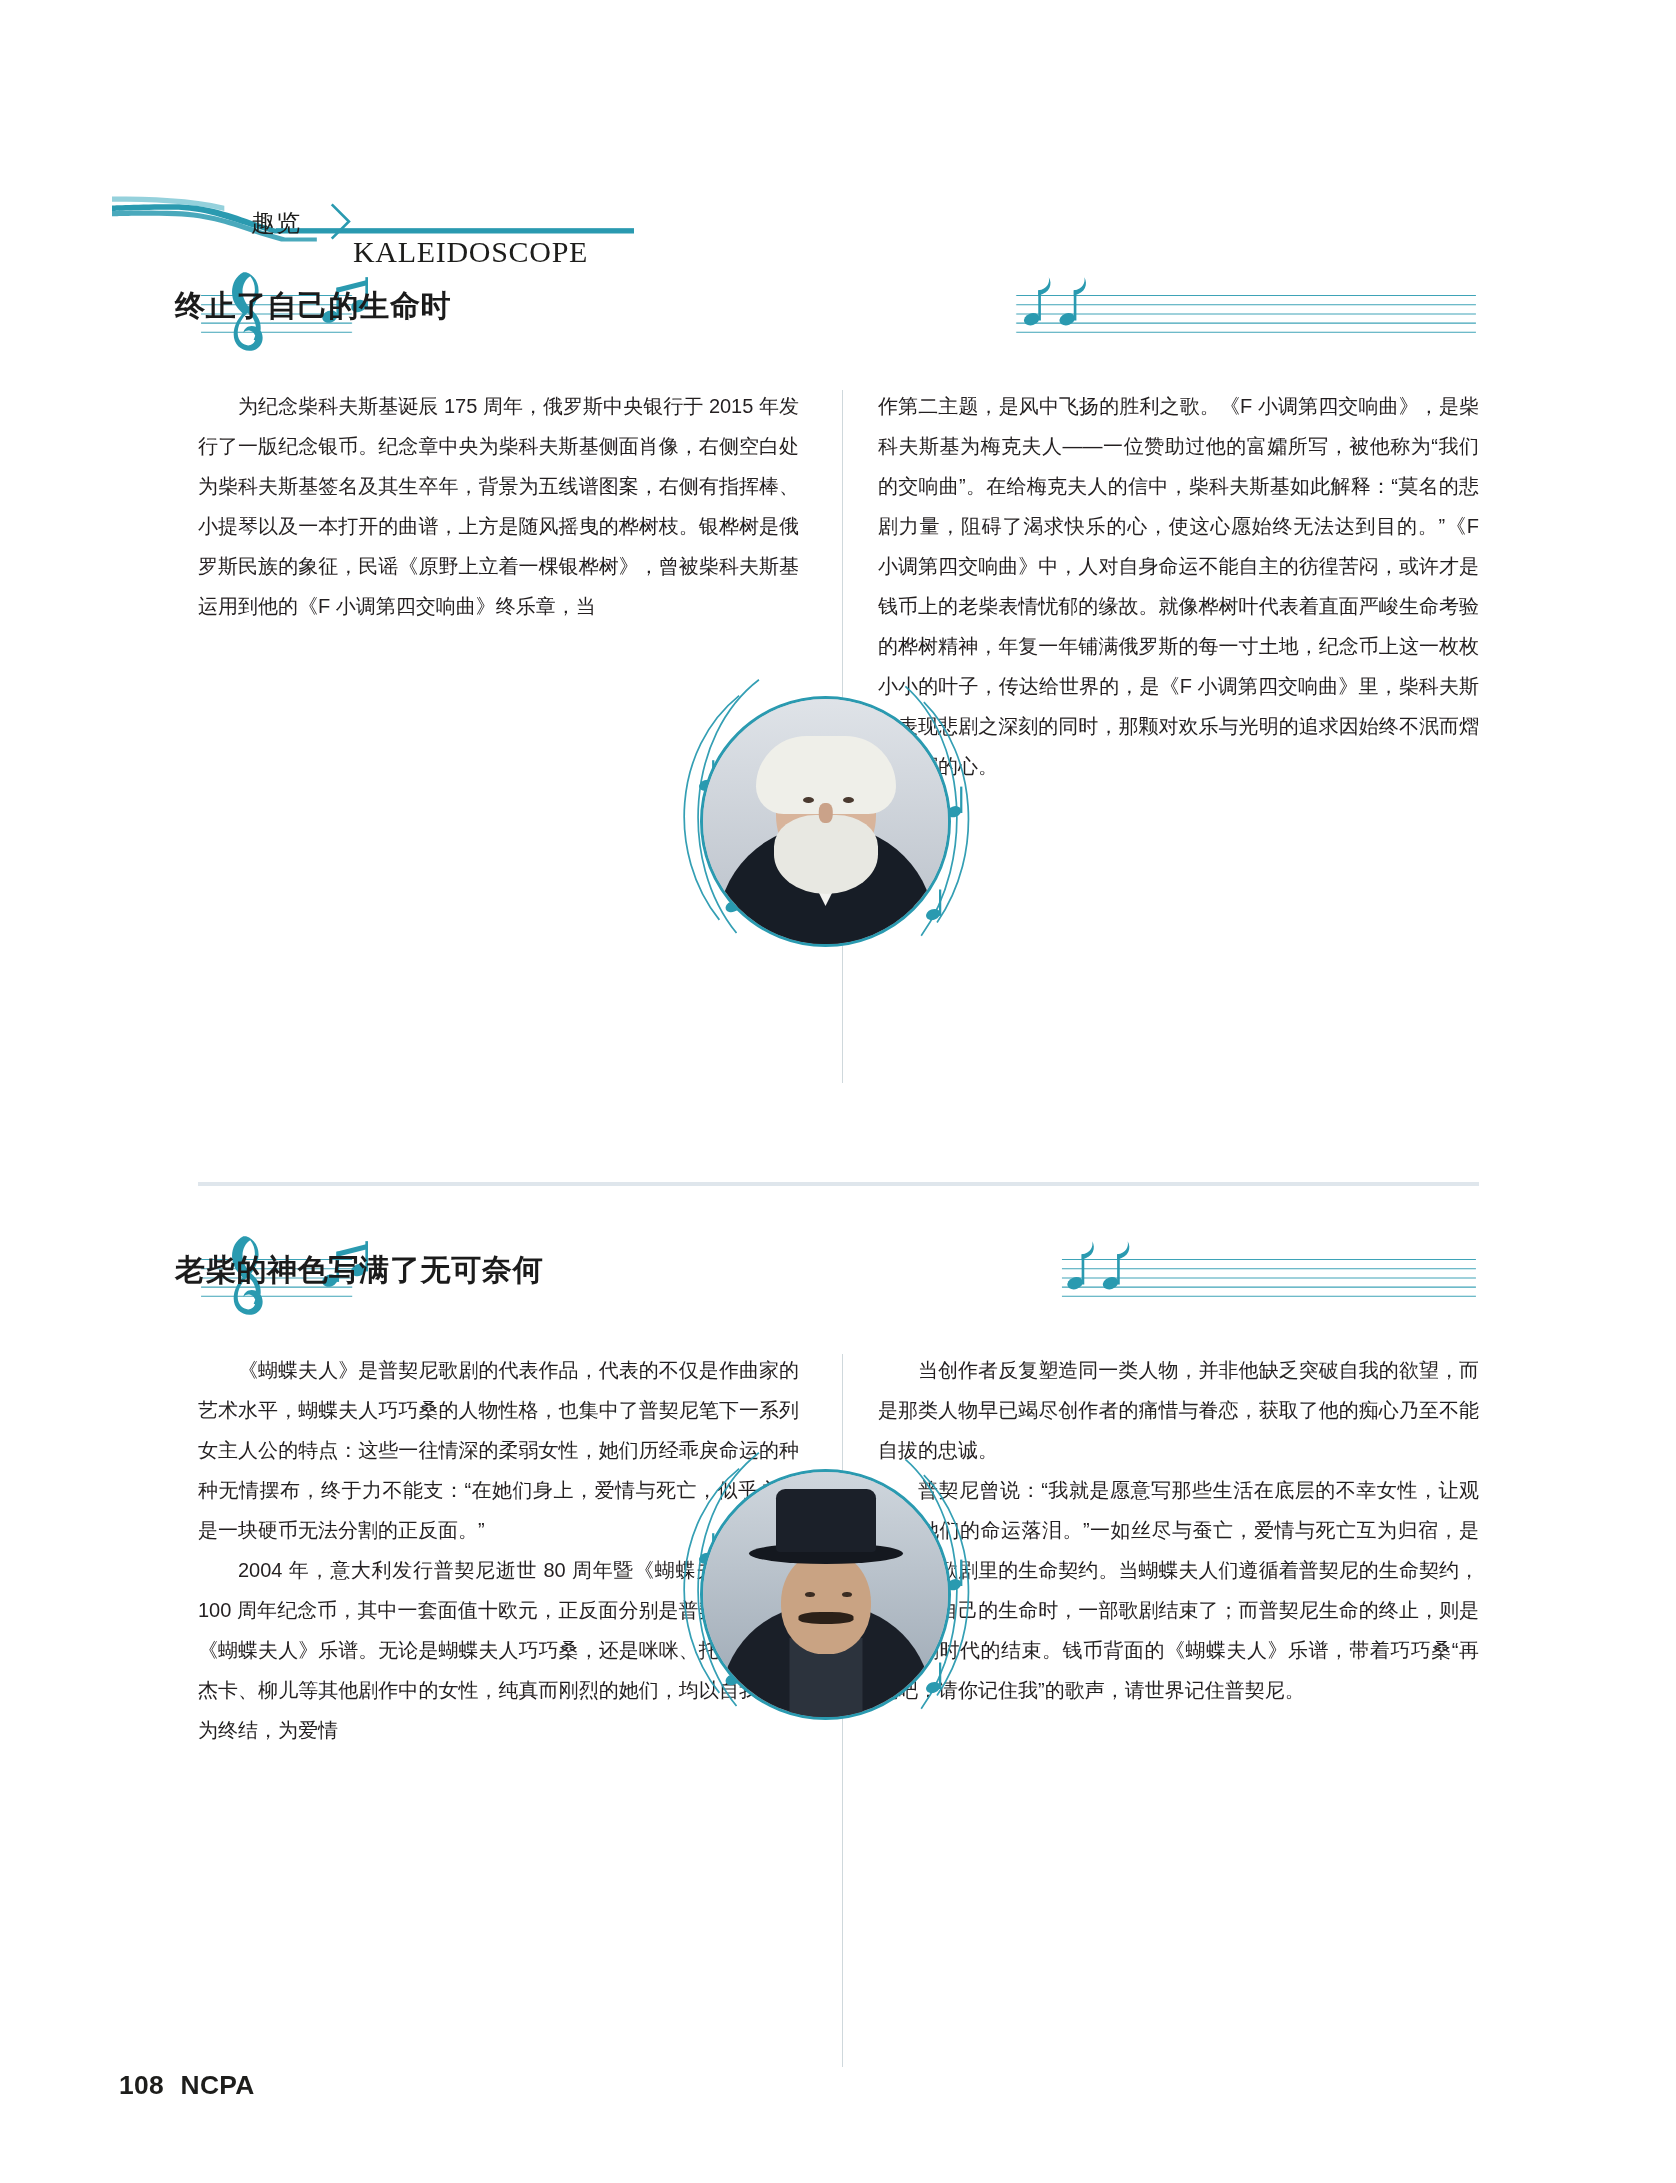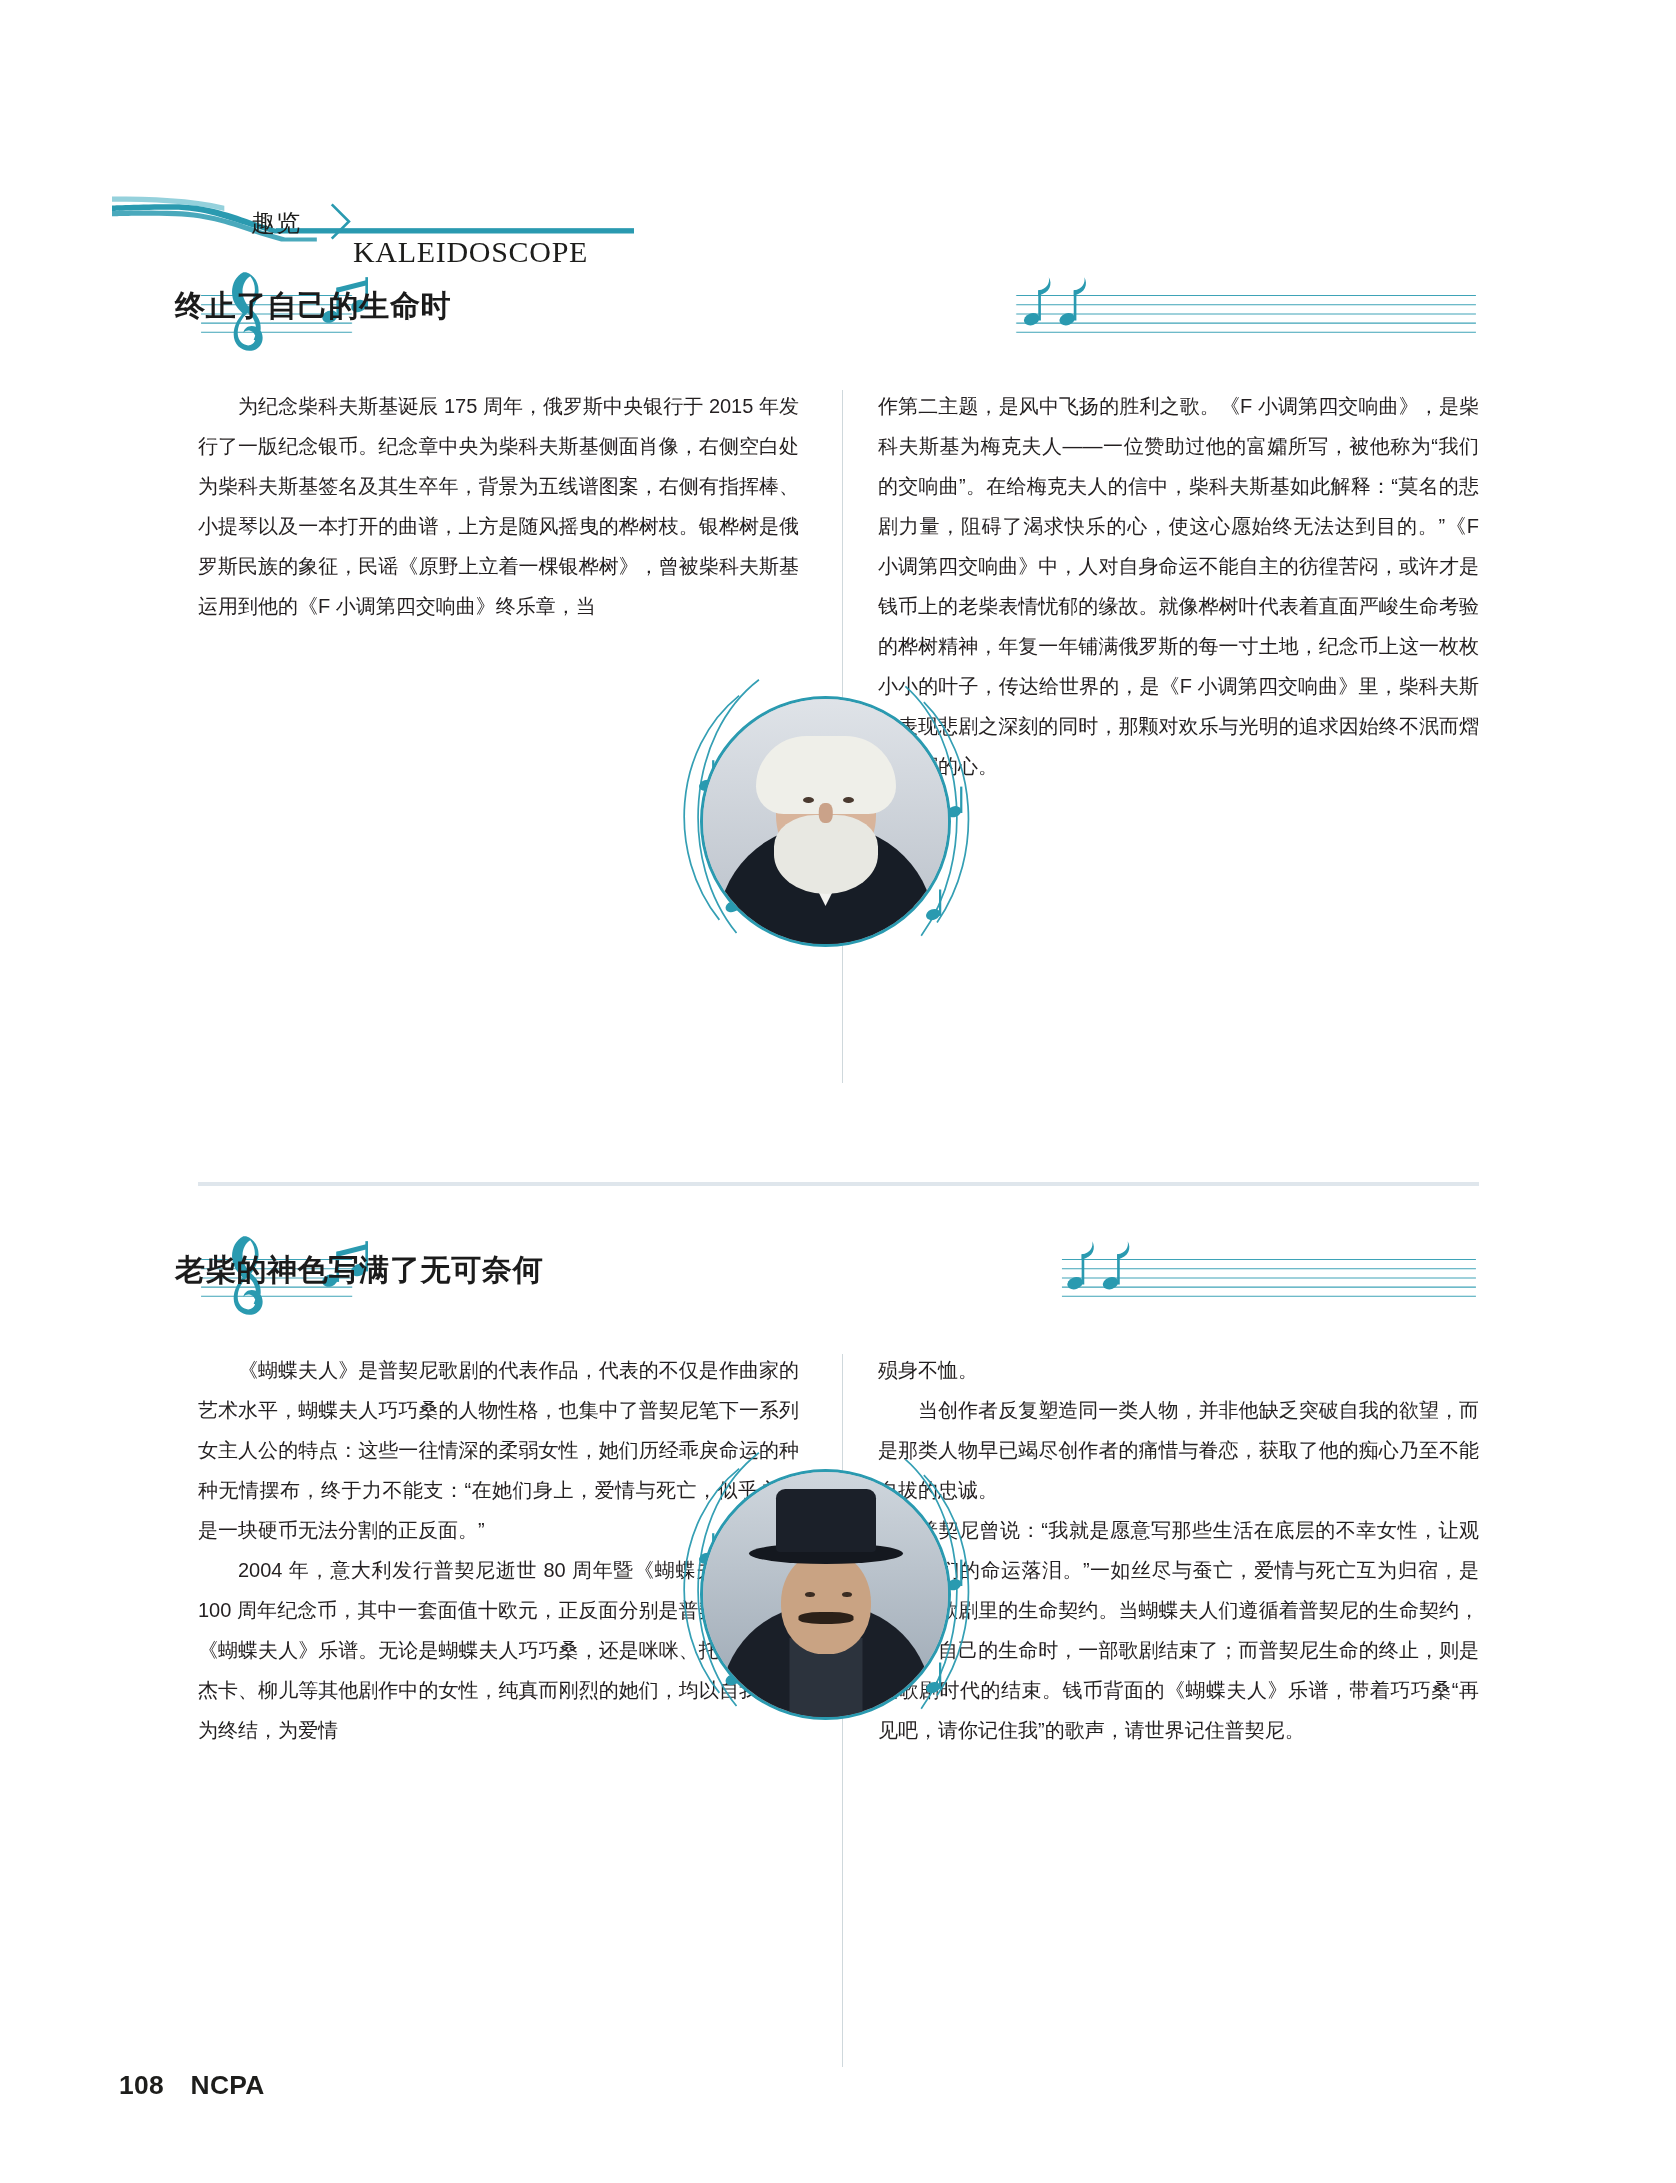--- a/index.html
+++ b/index.html
@@ -306,21 +306,21 @@
   
   .footer {
     position: absolute;
     left: 119px;
     top: 2070px;
     font-size: 26.4px;
     font-weight: bold;
     letter-spacing: 0.3px;
     color: #1d1d1b;
   }
-  .footer .pg { margin-right: 19px; text-align: center; }
+  .footer .pg { margin-right: 9px; text-align: center; }
 </style>
 </head>
 <body>
 
 <div class="page-header">
   <svg class="header-swoosh" viewBox="0 0 790 110">
     <path d="M0,22 C0,22 40,20 92,20 C160,20 200,44 252,58 L790,58 L790,64 L246,64 C190,50 150,28 92,28 C40,28 0,30 0,30 Z" fill="#2a9ab0"></path>
     <path d="M0,30 C0,30 45,28 96,30 C170,33 212,58 262,70 L310,70 L310,76 L256,76 C205,64 165,40 96,38 C45,36 0,38 0,38 Z" fill="#2a9ab0" opacity="0.85"></path>
     <path d="M0,8 C60,8 120,10 170,22 L170,30 C120,18 60,16 0,16 Z" fill="#4fb3c4" opacity="0.6"></path>
     <rect x="248" y="56" width="542" height="3" fill="#2a9ab0"></rect>
@@ -453,21 +453,20 @@
 
   <div class="columns">
     <div class="divider-v" id="art2-divider"></div>
 
     <div class="col col-left">
       <p>《蝴蝶夫人》是普契尼歌剧的代表作品，代表的不仅是作曲家的艺术水平，蝴蝶夫人巧巧桑的人物性格，也集中了普契尼笔下一系列女主人公的特点：这些一往情深的柔弱女性，她们历经乖戾命运的种种无情摆布，终于力不能支：“在她们身上，爱情与死亡，似乎永远是一块硬币无法分割的正反面。”</p>
       <p>2004 年，意大利发行普契尼逝世 80 周年暨《蝴蝶夫人》首演 100 周年纪念币，其中一套面值十欧元，正反面分别是普契尼肖像与《蝴蝶夫人》乐谱。无论是蝴蝶夫人巧巧桑，还是咪咪、托斯卡、安杰卡、柳儿等其他剧作中的女性，纯真而刚烈的她们，均以自我消亡为终结，为爱情</p>
     </div>
 
     <div class="col col-right">
-      <p style="text-indent:0">殒身不恤。</p>
       <p>当创作者反复塑造同一类人物，并非他缺乏突破自我的欲望，而是那类人物早已竭尽创作者的痛惜与眷恋，获取了他的痴心乃至不能自拔的忠诚。</p>
       <p>普契尼曾说：“我就是愿意写那些生活在底层的不幸女性，让观众为她们的命运落泪。”一如丝尽与蚕亡，爱情与死亡互为归宿，是普契尼歌剧里的生命契约。当蝴蝶夫人们遵循着普契尼的生命契约，终止了自己的生命时，一部歌剧结束了；而普契尼生命的终止，则是大歌剧时代的结束。钱币背面的《蝴蝶夫人》乐谱，带着巧巧桑“再见吧，请你记住我”的歌声，请世界记住普契尼。</p>
     </div>
   </div>
 
   <div class="portrait-wrap" id="portrait-2" style="left:700px;top:241px;">
     <svg class="swirl" viewBox="0 0 520 520">
       <g fill="none" stroke="#2a9ab0" stroke-width="2.6" opacity="0.95">
         <path d="M120,60 C20,140 10,300 90,400"></path>
         <path d="M150,36 C40,120 28,312 116,420"></path>

